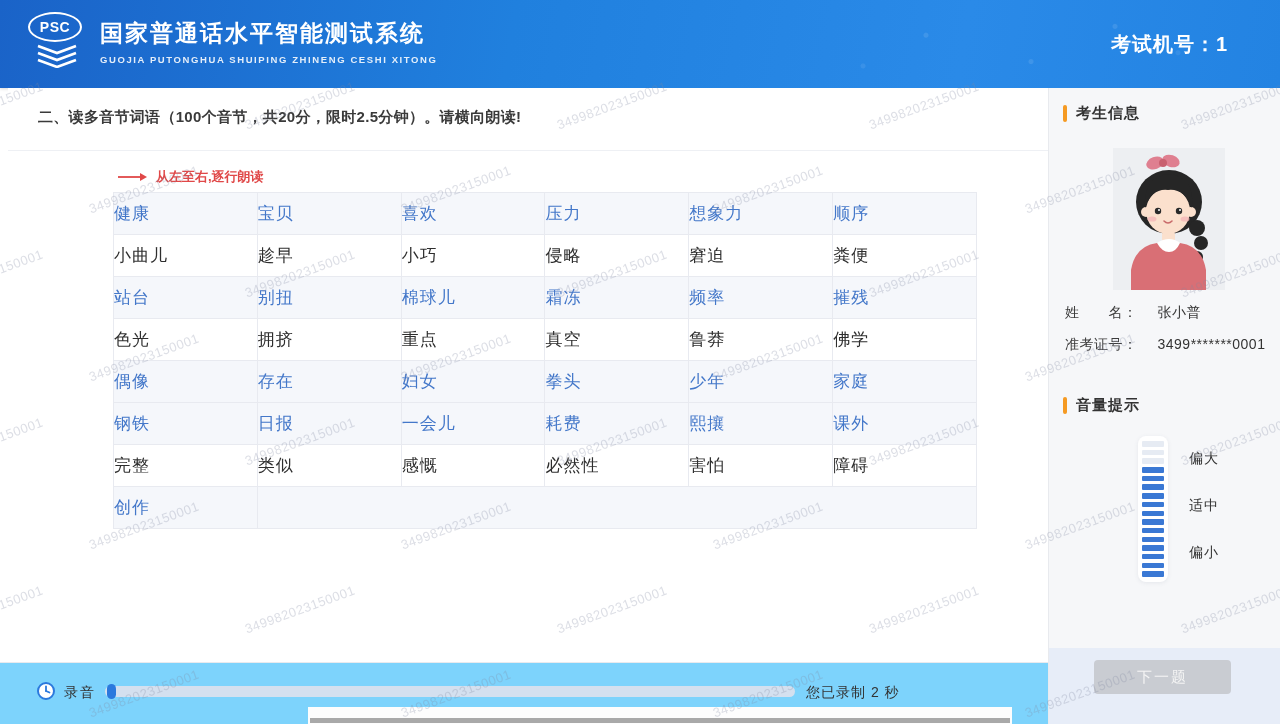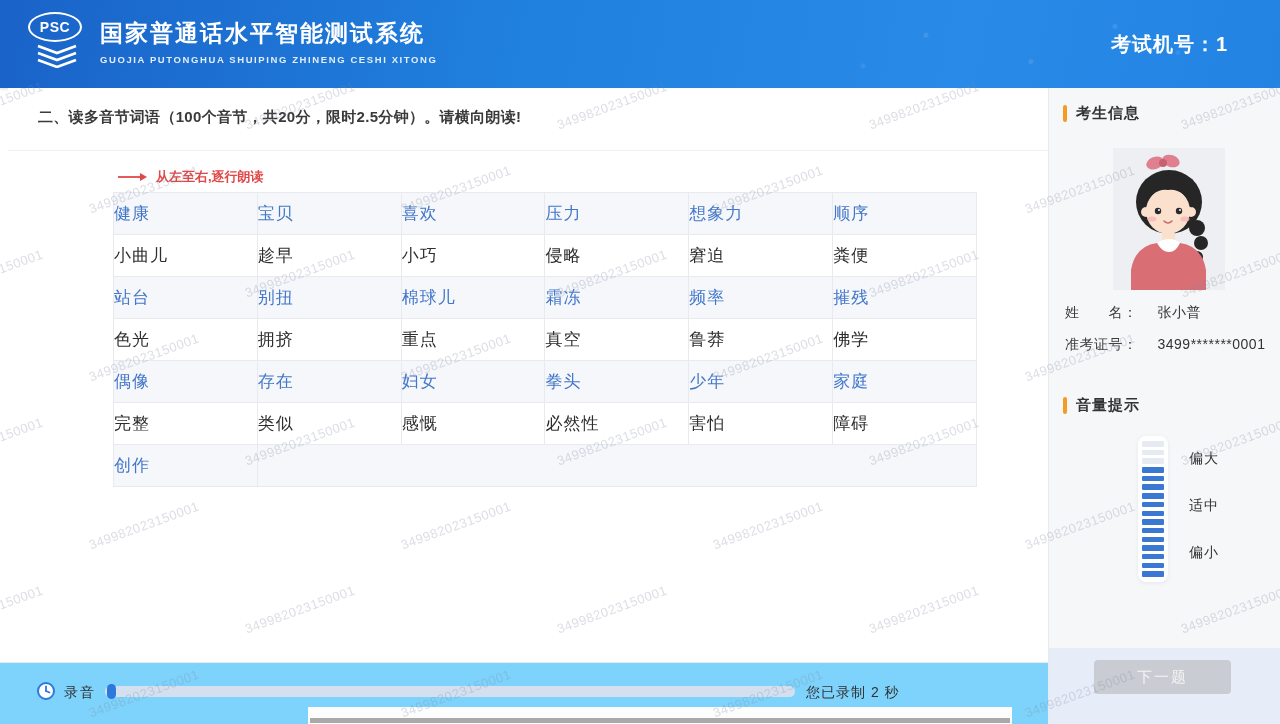--- a/index.html
+++ b/index.html
@@ -151,20 +151,28 @@
             <td>鲁莽</td>
             <td>佛学</td>
           </tr>
           <tr class="row-blue">
             <td>偶像</td>
             <td>存在</td>
             <td>妇女</td>
             <td>拳头</td>
             <td>少年</td>
             <td>家庭</td>
+          </tr>
+          <tr class="row-blue">
+            <td>钢铁</td>
+            <td>日报</td>
+            <td>一会儿</td>
+            <td>耗费</td>
+            <td>熙攘</td>
+            <td>课外</td>
           </tr>
           <tr class="row-black">
             <td>完整</td>
             <td>类似</td>
             <td>感慨</td>
             <td>必然性</td>
             <td>害怕</td>
             <td>障碍</td>
           </tr>
           <tr class="row-blue">

